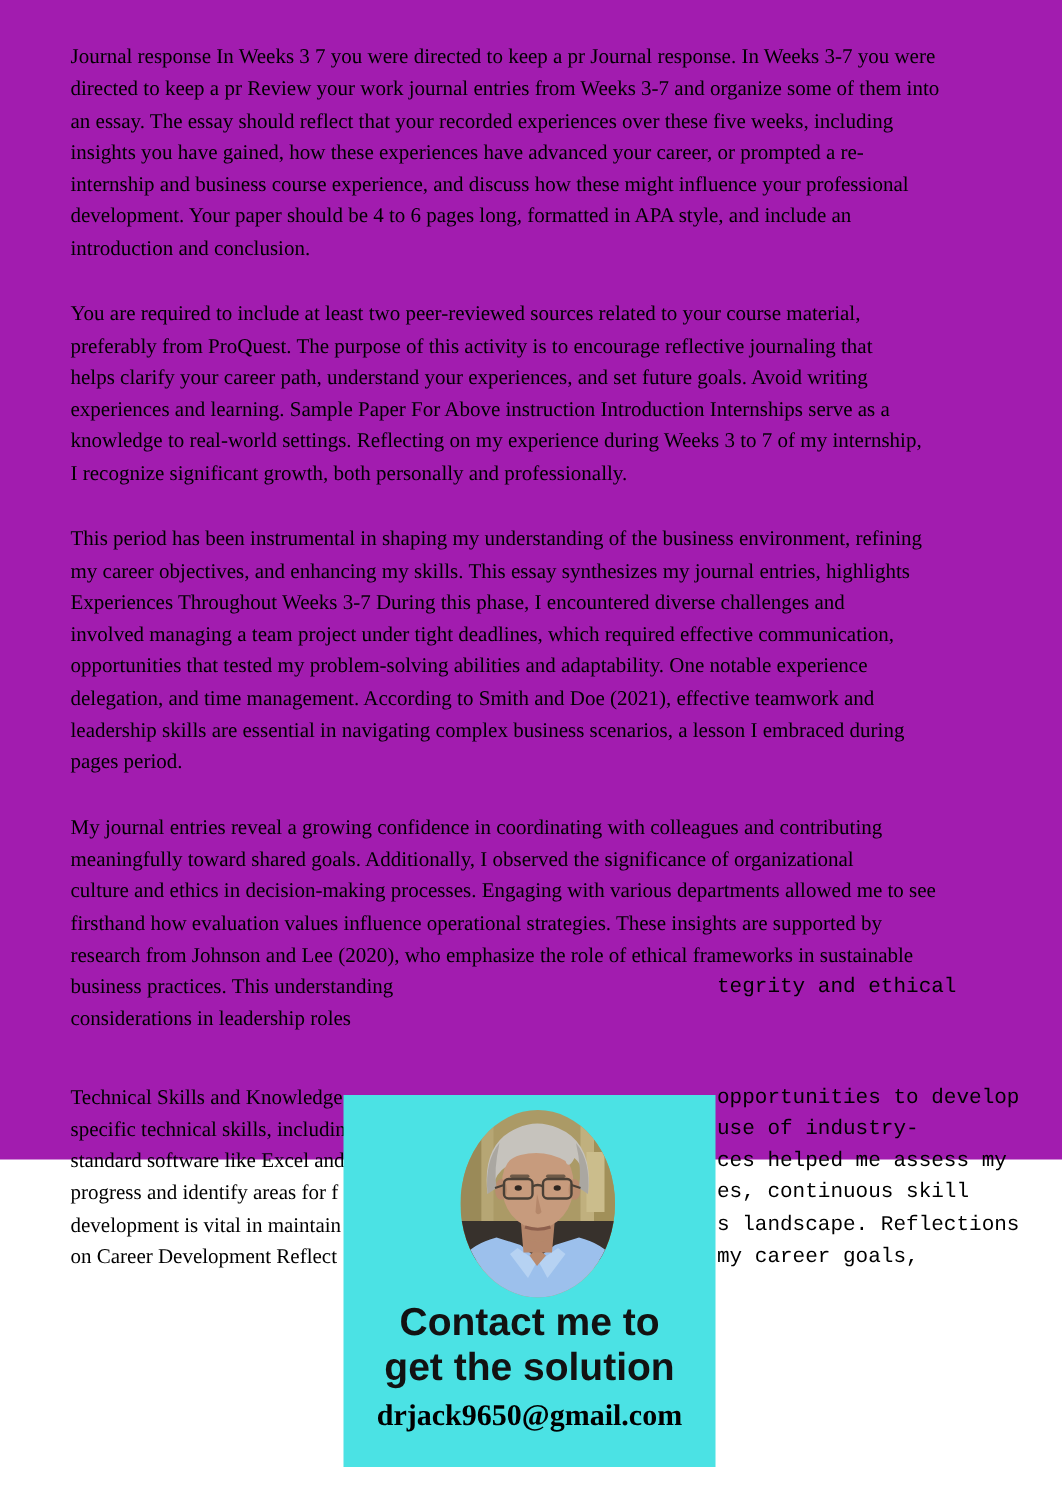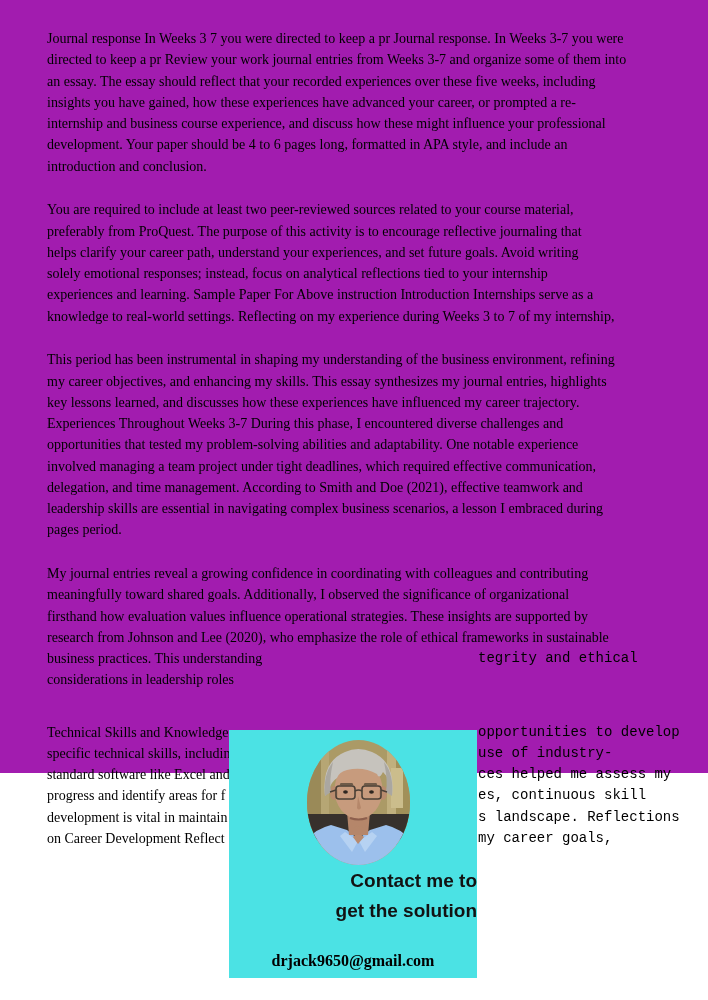--- a/index.html
+++ b/index.html
@@ -39,37 +39,37 @@
     z-index: 5;
   }
   .ad-photo {
     position: absolute;
     left: 78px; top: 10px;
     width: 103px; height: 125px;
   }
   .ad-headline {
     position: absolute;
     left: 0; width: 100%;
-    text-align: right;
+    text-align: center;
     font-family: "Liberation Sans", sans-serif;
     font-weight: 700;
-    font-size: 19px;
+    font-size: 26px;
     line-height: 30px;
     color: #121212;
     letter-spacing: 0px;
   }
   .ad-headline.l1 { top: 136px; }
   .ad-headline.l2 { top: 166px; }
   .ad-email {
     position: absolute;
-    left: 0; top: 217px; width: 100%;
+    left: 0; top: 200px; width: 100%;
     text-align: center;
     font-family: "Liberation Serif", serif;
     font-weight: 700;
-    font-size: 16px;
+    font-size: 20px;
     line-height: 28px;
     color: #000000;
   }
 </style>
 </head>
 <body>
 
 <div class="page">
 
   <div class="doc-text">
@@ -79,38 +79,38 @@
         <div class="line">an essay. The essay should reflect that your recorded experiences over these five weeks, including</div>
         <div class="line">insights you have gained, how these experiences have advanced your career, or prompted a re-</div>
         <div class="line">internship and business course experience, and discuss how these might influence your professional</div>
         <div class="line">development. Your paper should be 4 to 6 pages long, formatted in APA style, and include an</div>
         <div class="line">introduction and conclusion.</div>
       </div>
       <div class="para">
         <div class="line">You are required to include at least two peer-reviewed sources related to your course material,</div>
         <div class="line">preferably from ProQuest. The purpose of this activity is to encourage reflective journaling that</div>
         <div class="line">helps clarify your career path, understand your experiences, and set future goals. Avoid writing</div>
-        <div class="line">solely emotional responses; instead, focus on analytical reflections tied to your internship</div>
         <div class="line">experiences and learning. Sample Paper For Above instruction Introduction Internships serve as a</div>
         <div class="line">knowledge to real-world settings. Reflecting on my experience during Weeks 3 to 7 of my internship,</div>
+        <div class="line">I recognize significant growth, both personally and professionally.</div>
       </div>
       <div class="para">
         <div class="line">This period has been instrumental in shaping my understanding of the business environment, refining</div>
         <div class="line">my career objectives, and enhancing my skills. This essay synthesizes my journal entries, highlights</div>
-        <div class="line">key lessons learned, and discusses how these experiences have influenced my career trajectory.</div>
         <div class="line">Experiences Throughout Weeks 3-7 During this phase, I encountered diverse challenges and</div>
+        <div class="line">involved managing a team project under tight deadlines, which required effective communication,</div>
         <div class="line">opportunities that tested my problem-solving abilities and adaptability. One notable experience</div>
-        <div class="line">involved managing a team project under tight deadlines, which required effective communication,</div>
         <div class="line">delegation, and time management. According to Smith and Doe (2021), effective teamwork and</div>
         <div class="line">leadership skills are essential in navigating complex business scenarios, a lesson I embraced during</div>
         <div class="line">pages period.</div>
       </div>
       <div class="para">
         <div class="line">My journal entries reveal a growing confidence in coordinating with colleagues and contributing</div>
         <div class="line">meaningfully toward shared goals. Additionally, I observed the significance of organizational</div>
+        <div class="line">culture and ethics in decision-making processes. Engaging with various departments allowed me to see</div>
         <div class="line">firsthand how evaluation values influence operational strategies. These insights are supported by</div>
         <div class="line">research from Johnson and Lee (2020), who emphasize the role of ethical frameworks in sustainable</div>
         <div class="line split"><span class="frag-left">business practices. This understanding</span><span class="frag-right">tegrity and ethical</span></div>
         <div class="line split"><span class="frag-left">considerations in leadership roles</span></div>
       </div>
       <div class="para">
         <div class="line split"><span class="frag-left">Technical Skills and Knowledge</span><span class="frag-right">opportunities to develop</span></div>
         <div class="line split"><span class="frag-left">specific technical skills, including</span><span class="frag-right">use of industry-</span></div>
         <div class="line split"><span class="frag-left">standard software like Excel and</span><span class="frag-right">ces helped me assess my</span></div>
         <div class="line split"><span class="frag-left">progress and identify areas for f</span><span class="frag-right">es, continuous skill</span></div>

